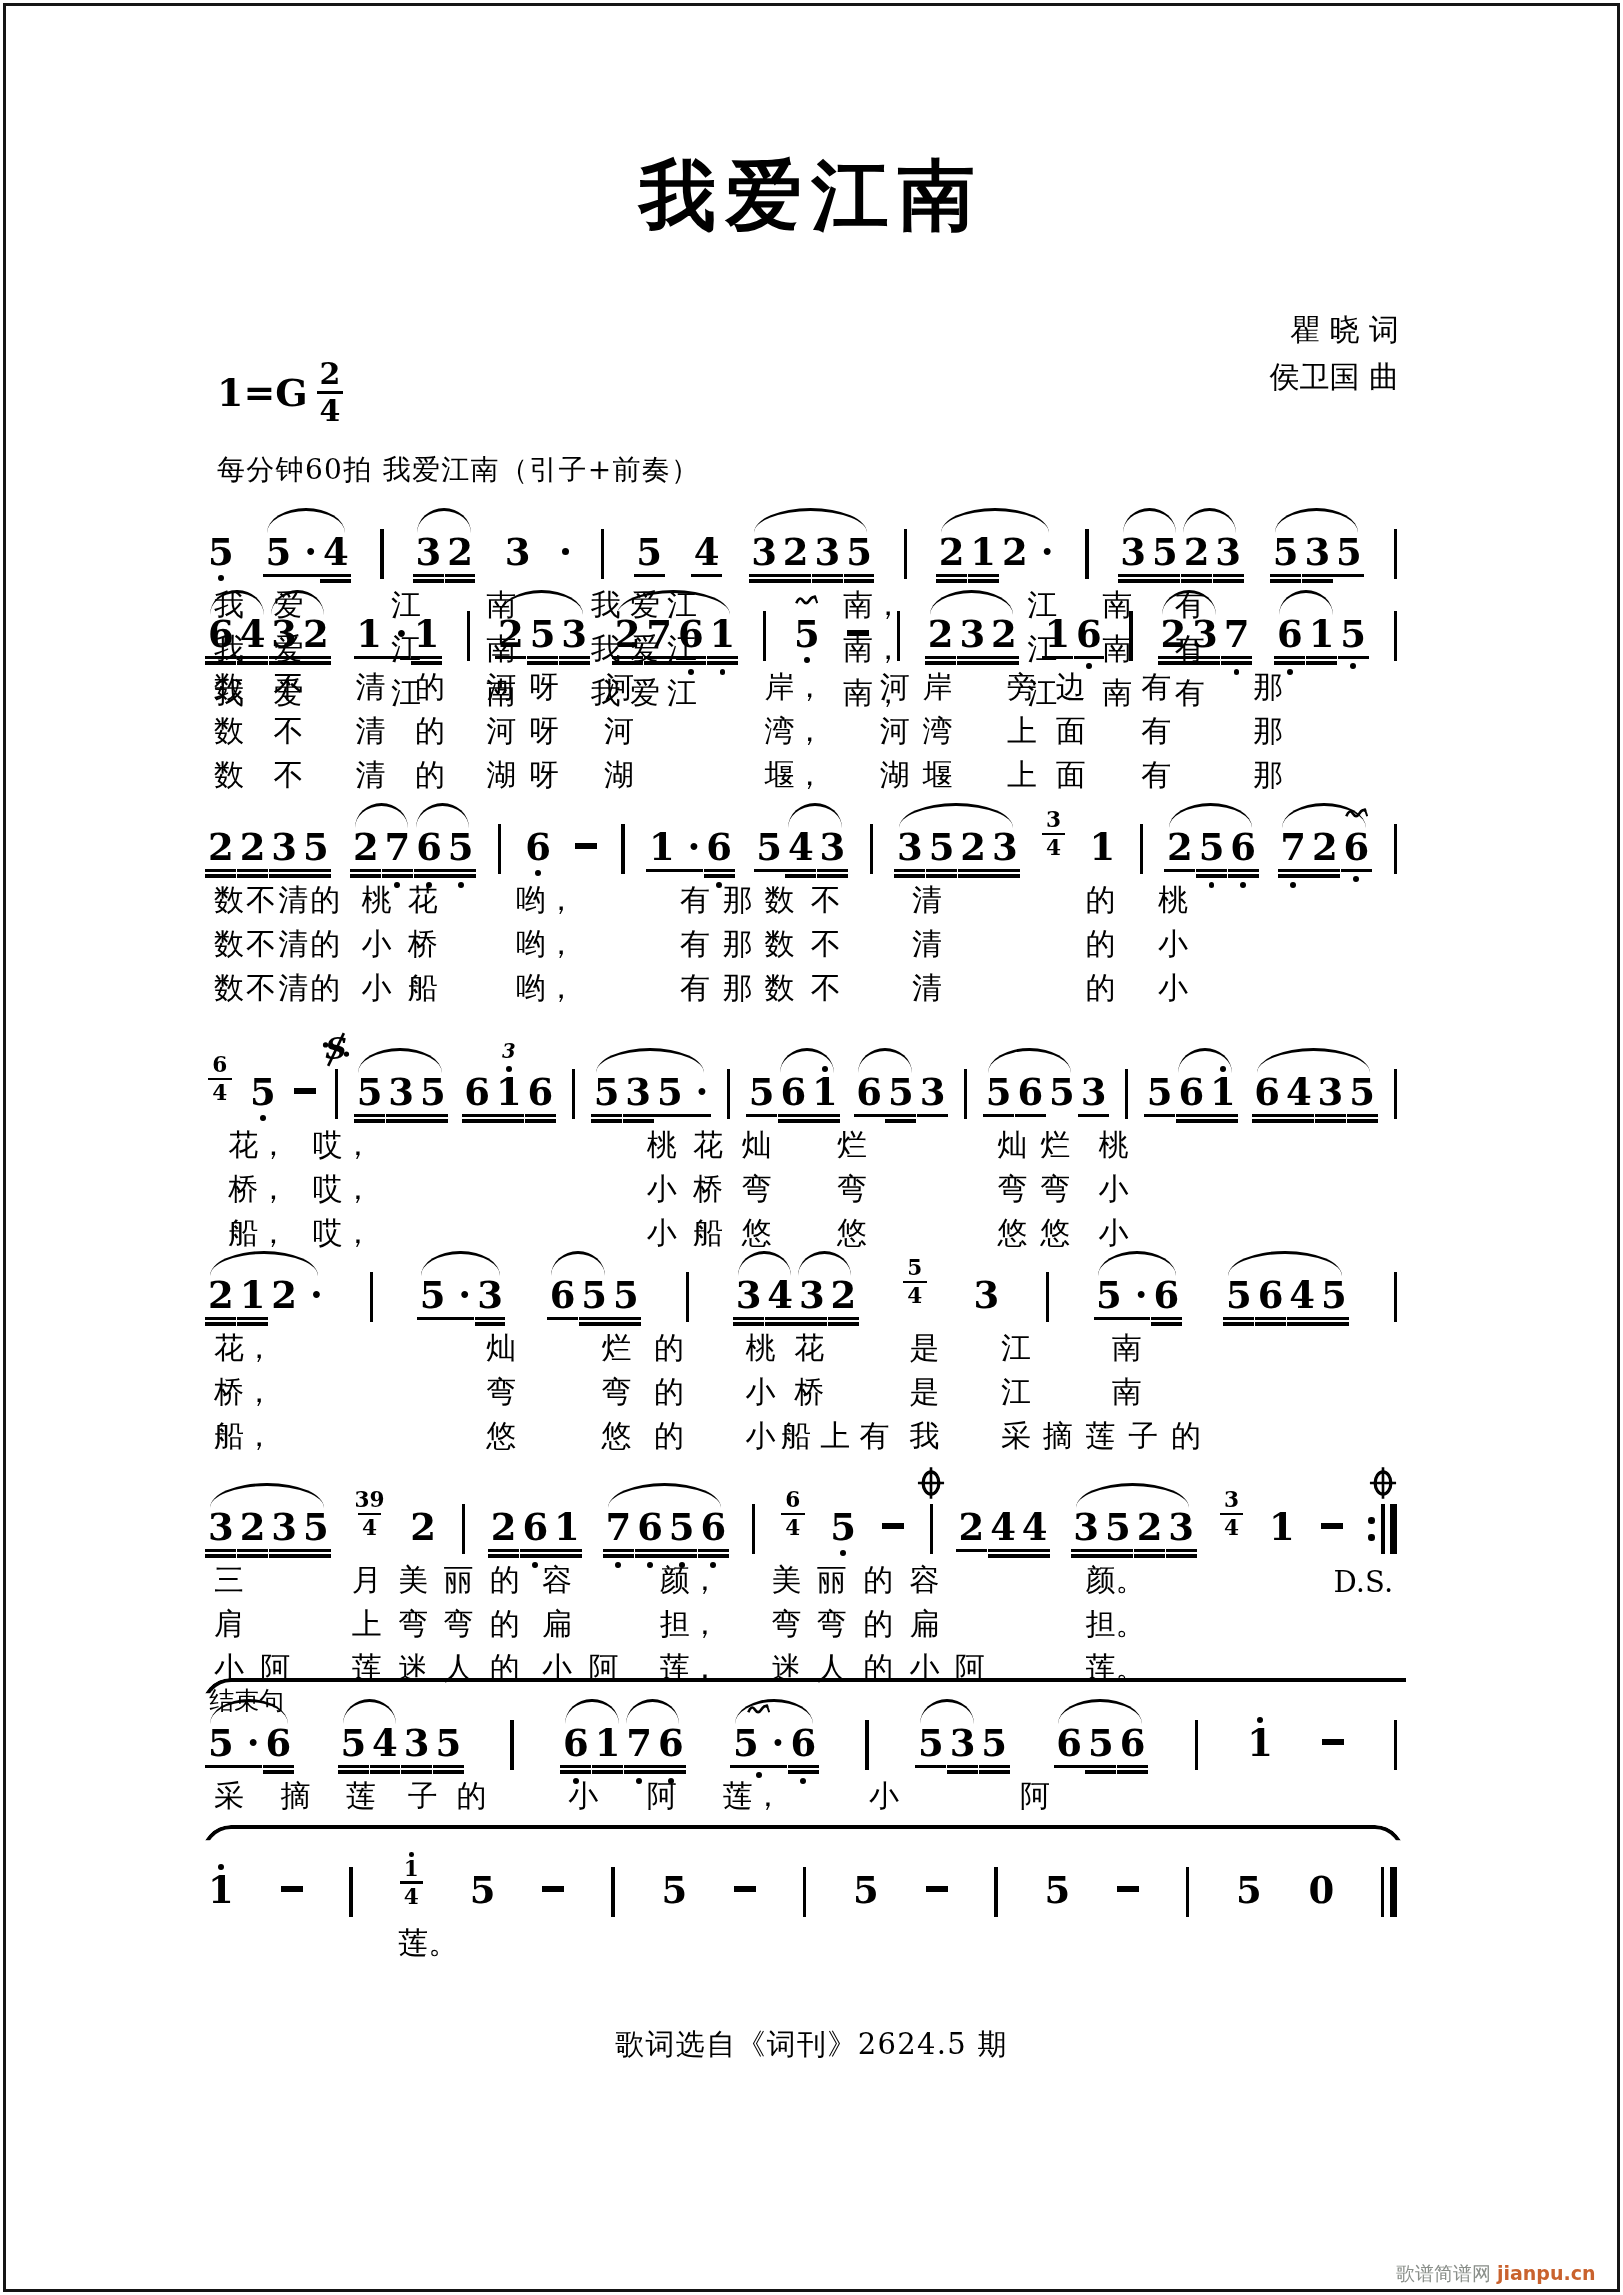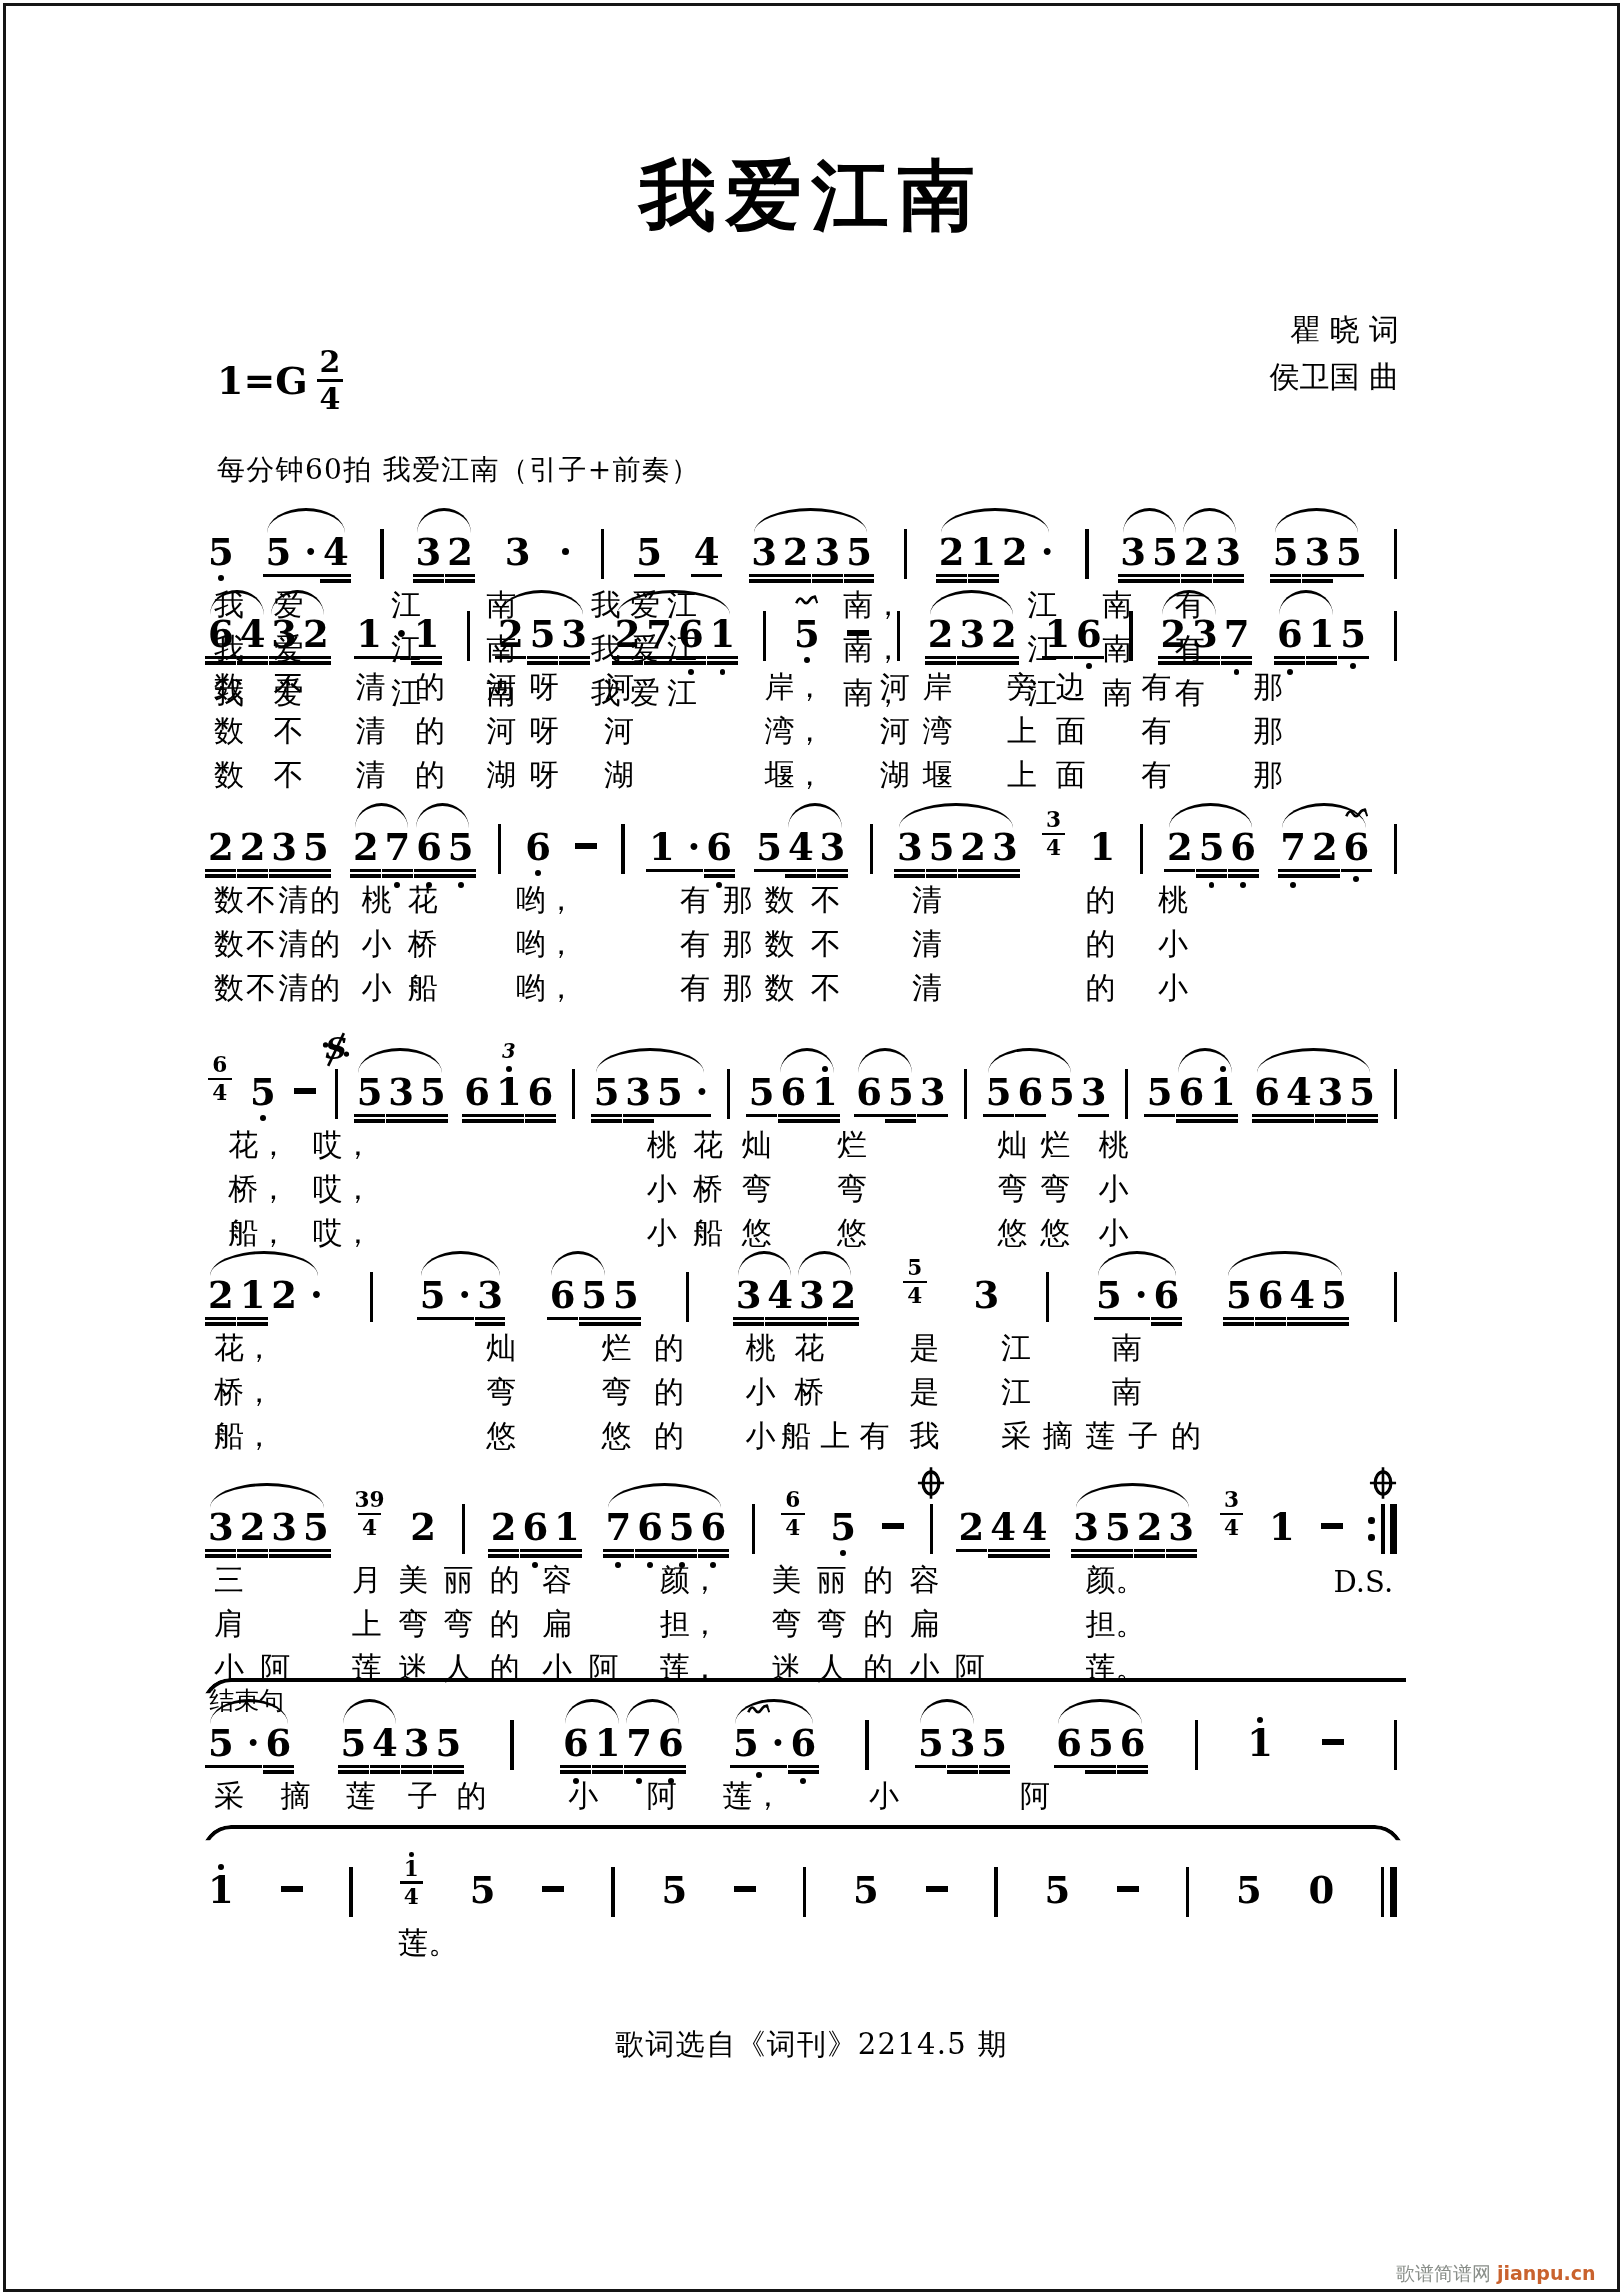--- a/index.html
+++ b/index.html
@@ -1,21 +1,21 @@
 <!DOCTYPE html>
 <html style="font-size:10.5px"><head>
 <meta charset="utf-8">
 <style>
   html,body{margin:0;padding:0;background:#e8e8e8;}
   #page{position:relative;width:1623px;height:2295px;background:#ffffff;overflow:hidden;
         font-family:"DejaVu Serif","Liberation Serif",serif;color:#000;}
   #frame{position:absolute;inset:2.6px;border:3.9px solid #151515;pointer-events:none;}
   .title{position:absolute;top:145px;left:0;width:100%;text-align:center;
          font-size:77px;font-weight:bold;letter-spacing:9.2px;}
-  .keysig{position:absolute;left:217px;top:346px;display:flex;align-items:center;
+  .keysig{position:absolute;left:217px;top:358px;display:flex;align-items:center;
           font-weight:bold;font-size:38px;font-family:"DejaVu Serif",serif;}
   .keysig .frac{display:inline-flex;flex-direction:column;align-items:center;
           font-size:30px;line-height:1.05;margin-left:9.2px;}
   .keysig .frac .bar{width:26px;height:3.3px;background:#000;margin:1.3px 0;}
   .tempo{position:absolute;left:217px;top:451px;font-size:28px;letter-spacing:1.3px;}
   .credits{position:absolute;right:224px;top:307px;text-align:right;font-size:30px;line-height:1.55;}
   
   .sys{position:absolute;left:208px;width:1189px;}
   .nrow{position:relative;display:flex;justify-content:space-between;align-items:flex-start;height:93px;}
   .nt{display:flex;flex-direction:column;align-items:center;min-width:22px;}
@@ -1610,17 +1610,17 @@
             <div class="thin"></div>
             <div class="thick"></div>
           </div>
         </div>
         <div class="lrow">
           <span class="lch" style="left: 16%;">莲。</span>
         </div>
       </div>
     </div>
 
-  <div class="src">歌词选自《词刊》2214.5 期</div>
+  <div class="src">歌词选自《词刊》2624.5 期</div>
 
   <div class="wm"><span>歌谱简谱网 </span><b>jianpu.cn</b></div>
 </div>
 
 
 </body></html>

